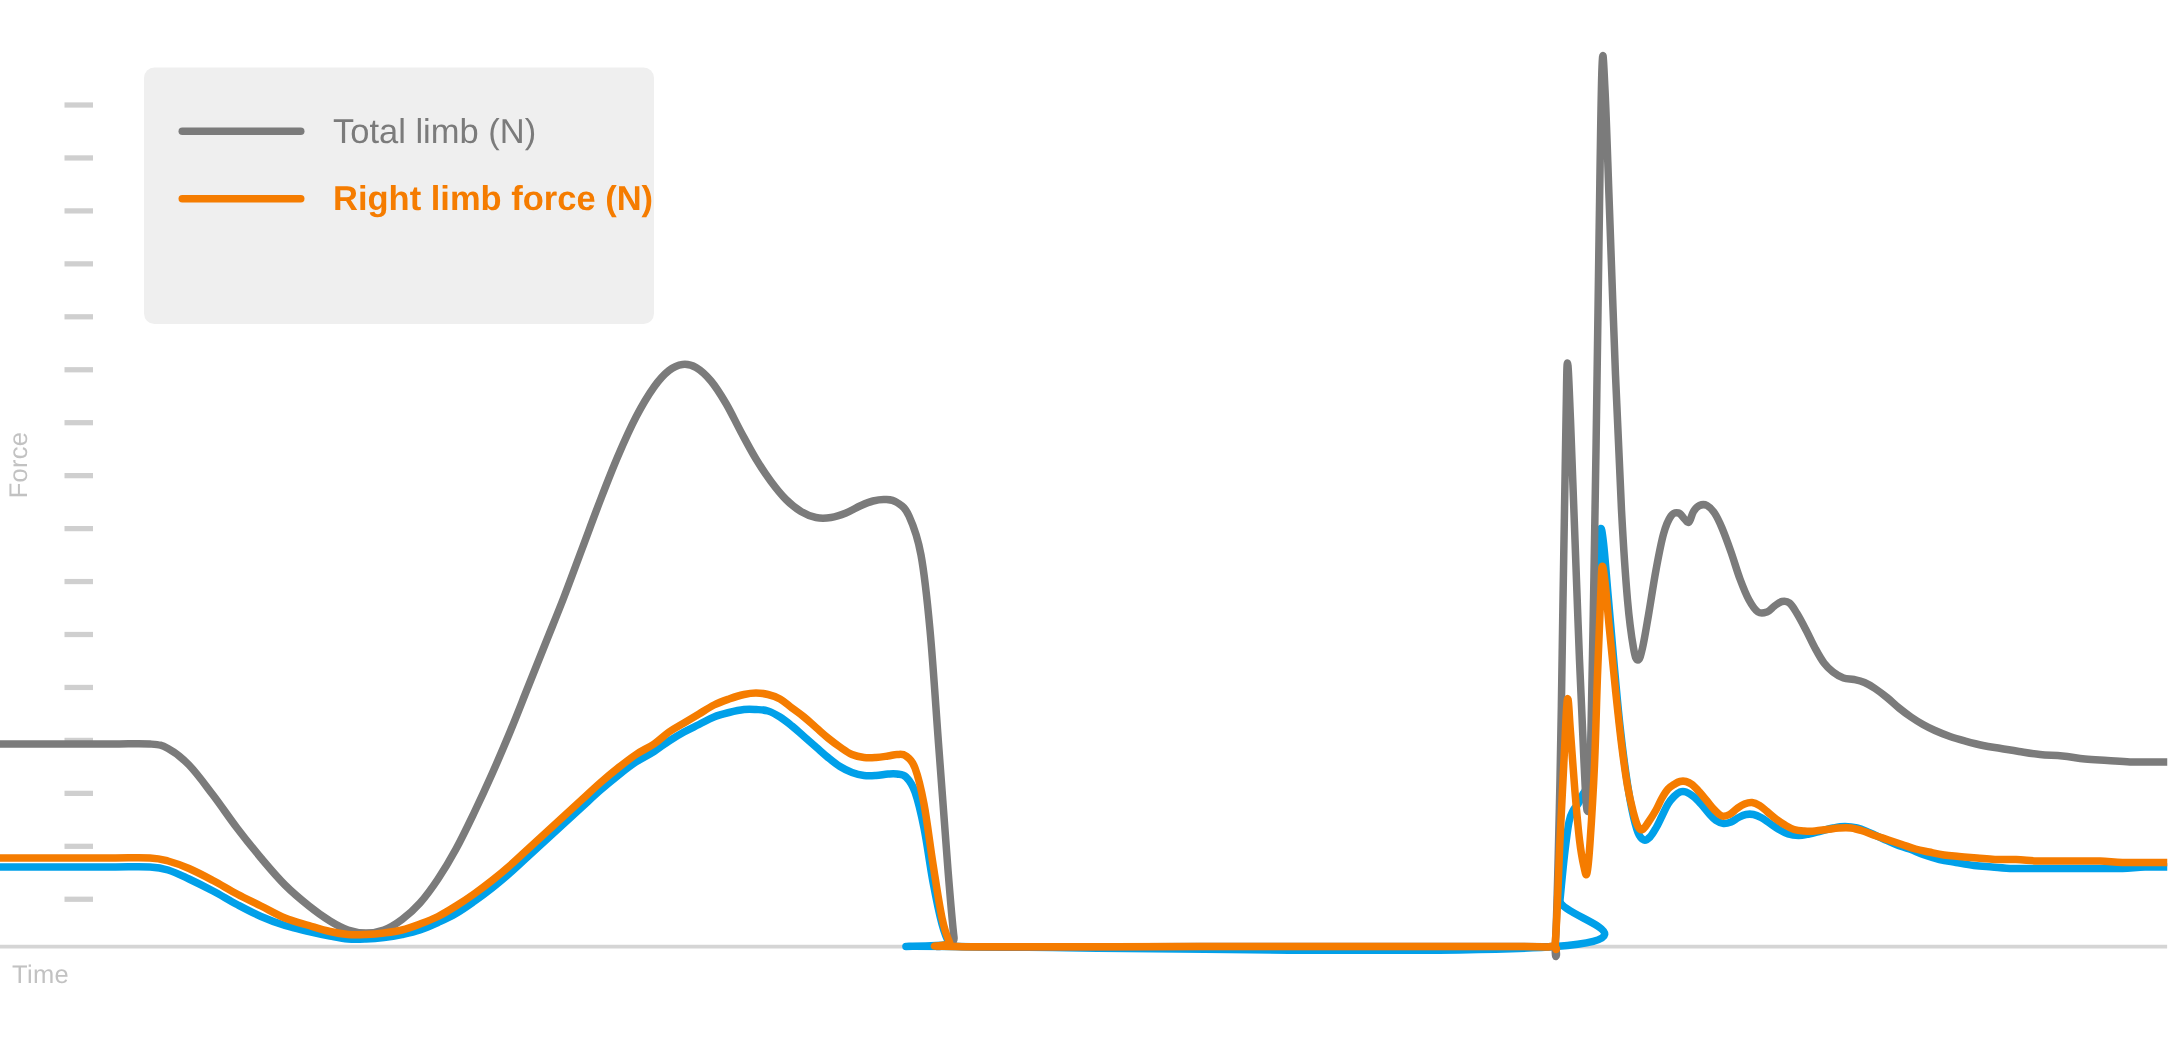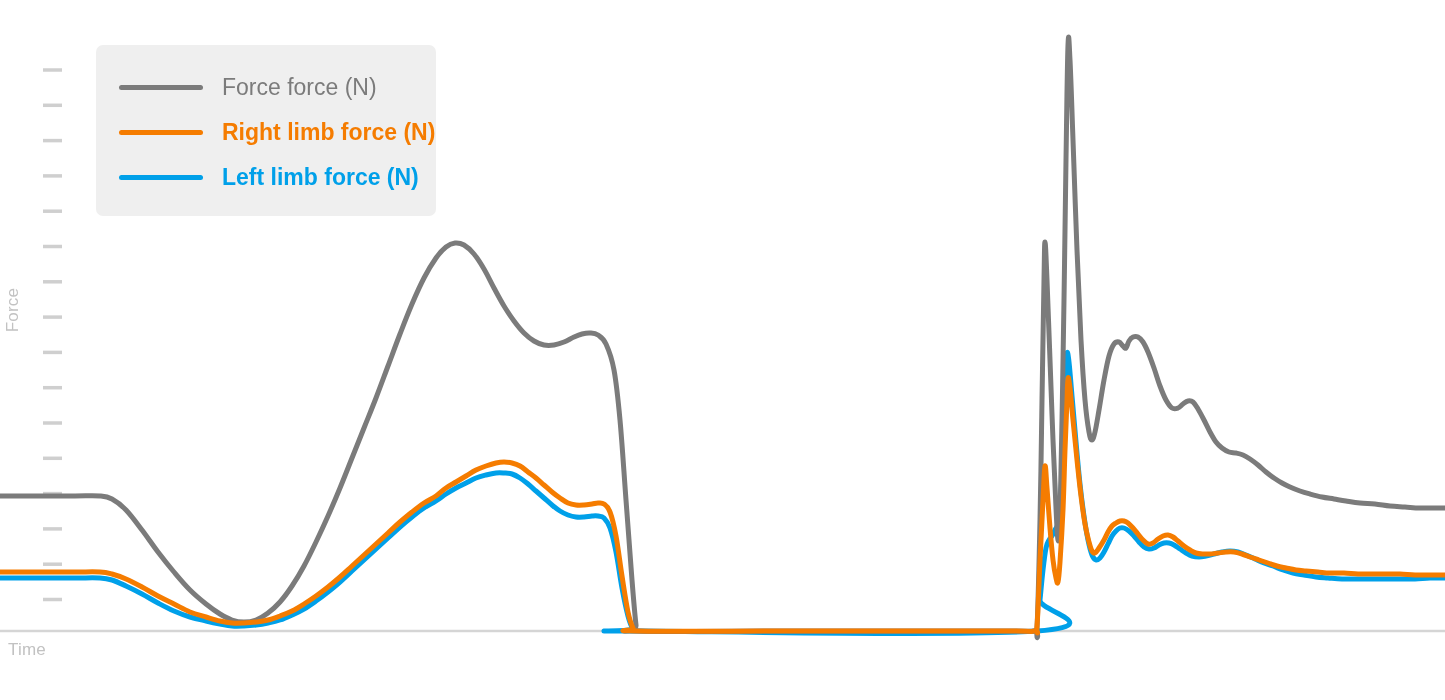--- a/index.html
+++ b/index.html
@@ -109,25 +109,21 @@
         <path d="M 0 572 C 7.20 572.00, 26.50 572.00, 40 572 C 53.50 572.00, 64.20 572.00, 75 572 C 85.80 572.00, 93.34 571.64, 100 572 C 106.66 572.36, 107.32 572.74, 112 574 C 116.68 575.26, 120.60 576.66, 126 579 C 131.40 581.34, 136.24 583.94, 142 587 C 147.76 590.06, 152.24 592.94, 158 596 C 163.76 599.06, 168.24 601.12, 174 604 C 179.76 606.88, 184.24 609.66, 190 612 C 195.76 614.34, 200.60 615.38, 206 617 C 211.40 618.62, 215.32 619.92, 220 621 C 224.68 622.08, 227.68 622.64, 232 623 C 236.32 623.36, 239.68 623.18, 244 623 C 248.32 622.82, 251.68 622.54, 256 622 C 260.32 621.46, 263.68 621.08, 268 620 C 272.32 618.92, 275.68 617.62, 280 616 C 284.32 614.38, 287.68 613.16, 292 611 C 296.32 608.84, 299.68 606.70, 304 604 C 308.32 601.30, 311.68 599.06, 316 596 C 320.32 592.94, 323.68 590.42, 328 587 C 332.32 583.58, 335.68 580.78, 340 577 C 344.32 573.22, 347.68 569.96, 352 566 C 356.32 562.04, 359.68 558.96, 364 555 C 368.32 551.04, 371.68 547.96, 376 544 C 380.32 540.04, 383.68 536.96, 388 533 C 392.32 529.04, 395.68 525.78, 400 522 C 404.32 518.22, 407.68 515.42, 412 512 C 416.32 508.58, 419.68 505.88, 424 503 C 428.32 500.12, 432.04 498.70, 436 496 C 439.96 493.30, 442.40 490.52, 446 488 C 449.60 485.48, 452.40 484.16, 456 482 C 459.60 479.84, 462.40 478.16, 466 476 C 469.60 473.84, 472.40 471.80, 476 470 C 479.60 468.20, 482.40 467.26, 486 466 C 489.60 464.74, 492.76 463.72, 496 463 C 499.24 462.28, 501.12 462.00, 504 462 C 506.88 462.00, 509.12 462.28, 512 463 C 514.88 463.72, 517.12 464.38, 520 466 C 522.88 467.62, 525.12 469.84, 528 472 C 530.88 474.16, 533.12 475.66, 536 478 C 538.88 480.34, 541.12 482.48, 544 485 C 546.88 487.52, 549.12 489.66, 552 492 C 554.88 494.34, 557.12 496.02, 560 498 C 562.88 499.98, 565.12 501.74, 568 503 C 570.88 504.26, 573.12 504.64, 576 505 C 578.88 505.36, 581.12 505.18, 584 505 C 586.88 504.82, 589.48 504.36, 592 504 C 594.52 503.64, 595.84 503.00, 598 503 C 600.16 503.00, 601.84 502.38, 604 504 C 606.16 505.62, 607.84 506.24, 610 512 C 612.16 517.76, 613.84 524.48, 616 536 C 618.16 547.52, 619.84 562.32, 622 576 C 624.16 589.68, 626.02 602.64, 628 612 C 629.98 621.36, 631.38 624.58, 633 628 C 634.62 631.42, 606.94 630.46, 637 631 C 667.06 631.54, 734.66 631.00, 800 631 C 865.34 631.00, 957.88 631.00, 1000 631 C 1042.12 631.00, 1027.34 631.90, 1034 631 C 1040.66 630.10, 1035.92 638.78, 1037 626 C 1038.08 613.22, 1038.92 582.68, 1040 560 C 1041.08 537.32, 1042.10 516.92, 1043 500 C 1043.90 483.08, 1044.28 468.16, 1045 466 C 1045.72 463.84, 1046.10 476.84, 1047 488 C 1047.90 499.16, 1048.92 515.04, 1050 528 C 1051.08 540.96, 1051.92 551.00, 1053 560 C 1054.08 569.00, 1055.10 574.04, 1056 578 C 1056.90 581.96, 1057.28 584.88, 1058 582 C 1058.72 579.12, 1059.10 574.96, 1060 562 C 1060.90 549.04, 1062.10 530.16, 1063 510 C 1063.90 489.84, 1064.28 469.80, 1065 450 C 1065.72 430.20, 1066.46 412.96, 1067 400 C 1067.54 387.04, 1067.46 380.16, 1068 378 C 1068.54 375.84, 1069.10 380.44, 1070 388 C 1070.90 395.56, 1071.74 407.04, 1073 420 C 1074.26 432.96, 1075.56 446.32, 1077 460 C 1078.44 473.68, 1079.56 484.48, 1081 496 C 1082.44 507.52, 1083.56 515.72, 1085 524 C 1086.44 532.28, 1087.74 537.14, 1089 542 C 1090.26 546.86, 1090.92 549.02, 1092 551 C 1093.08 552.98, 1093.74 553.54, 1095 553 C 1096.26 552.46, 1097.38 550.34, 1099 548 C 1100.62 545.66, 1102.38 542.88, 1104 540 C 1105.62 537.12, 1106.56 534.52, 1108 532 C 1109.44 529.48, 1110.56 527.62, 1112 526 C 1113.44 524.38, 1114.56 523.90, 1116 523 C 1117.44 522.10, 1118.56 521.36, 1120 521 C 1121.44 520.64, 1122.56 520.64, 1124 521 C 1125.44 521.36, 1126.38 521.74, 1128 523 C 1129.62 524.26, 1131.20 526.02, 1133 528 C 1134.80 529.98, 1136.20 531.84, 1138 534 C 1139.80 536.16, 1141.20 538.20, 1143 540 C 1144.80 541.80, 1146.20 543.46, 1148 544 C 1149.80 544.54, 1151.20 543.90, 1153 543 C 1154.80 542.10, 1156.20 540.26, 1158 539 C 1159.80 537.74, 1161.20 536.72, 1163 536 C 1164.80 535.28, 1166.20 534.82, 1168 535 C 1169.80 535.18, 1171.20 535.92, 1173 537 C 1174.80 538.08, 1176.02 539.38, 1178 541 C 1179.98 542.62, 1181.84 544.38, 1184 546 C 1186.16 547.62, 1187.84 548.74, 1190 550 C 1192.16 551.26, 1193.66 552.28, 1196 553 C 1198.34 553.72, 1200.48 553.82, 1203 554 C 1205.52 554.18, 1207.30 554.18, 1210 554 C 1212.70 553.82, 1215.12 553.36, 1218 553 C 1220.88 552.64, 1223.12 552.18, 1226 552 C 1228.88 551.82, 1231.12 551.64, 1234 552 C 1236.88 552.36, 1239.12 553.10, 1242 554 C 1244.88 554.90, 1246.94 555.92, 1250 557 C 1253.06 558.08, 1255.76 558.92, 1259 560 C 1262.24 561.08, 1264.76 561.92, 1268 563 C 1271.24 564.08, 1273.76 565.10, 1277 566 C 1280.24 566.90, 1282.58 567.28, 1286 568 C 1289.42 568.72, 1292.40 569.46, 1296 570 C 1299.60 570.54, 1302.04 570.64, 1306 571 C 1309.96 571.36, 1313.68 571.64, 1318 572 C 1322.32 572.36, 1325.32 572.82, 1330 573 C 1334.68 573.18, 1338.96 572.82, 1344 573 C 1349.04 573.18, 1352.96 573.82, 1358 574 C 1363.04 574.18, 1366.96 574.00, 1372 574 C 1377.04 574.00, 1380.96 574.00, 1386 574 C 1391.04 574.00, 1394.78 573.82, 1400 574 C 1405.22 574.18, 1409.60 574.82, 1415 575 C 1420.40 575.18, 1424.60 575.00, 1430 575 C 1435.40 575.00, 1442.30 575.00, 1445 575" fill="none" stroke="#f57c00" stroke-width="5" stroke-linecap="round" stroke-linejoin="round"></path>
       </g>
   </svg>
 
   <div class="axis-title" id="y-axis-title">Force</div>
   <div class="axis-title" id="x-axis-title">Time</div>
 
   <div id="legend-box" style="background: rgb(239, 239, 239);">
     <div class="legend-row">
       <span class="legend-swatch" style="background: rgb(123, 123, 123);"></span>
-      <span class="legend-label total">Force force (N)</span>
+      <span class="legend-label total">Total limb (N)</span>
     </div>
     <div class="legend-row">
       <span class="legend-swatch" style="background: rgb(245, 124, 0);"></span>
       <span class="legend-label right">Right limb force (N)</span>
-    </div>
-    <div class="legend-row">
-      <span class="legend-swatch" style="background: rgb(0, 160, 233);"></span>
-      <span class="legend-label left">Left limb force (N)</span>
     </div>
   </div>
 
 </div>
 
 </body></html>

